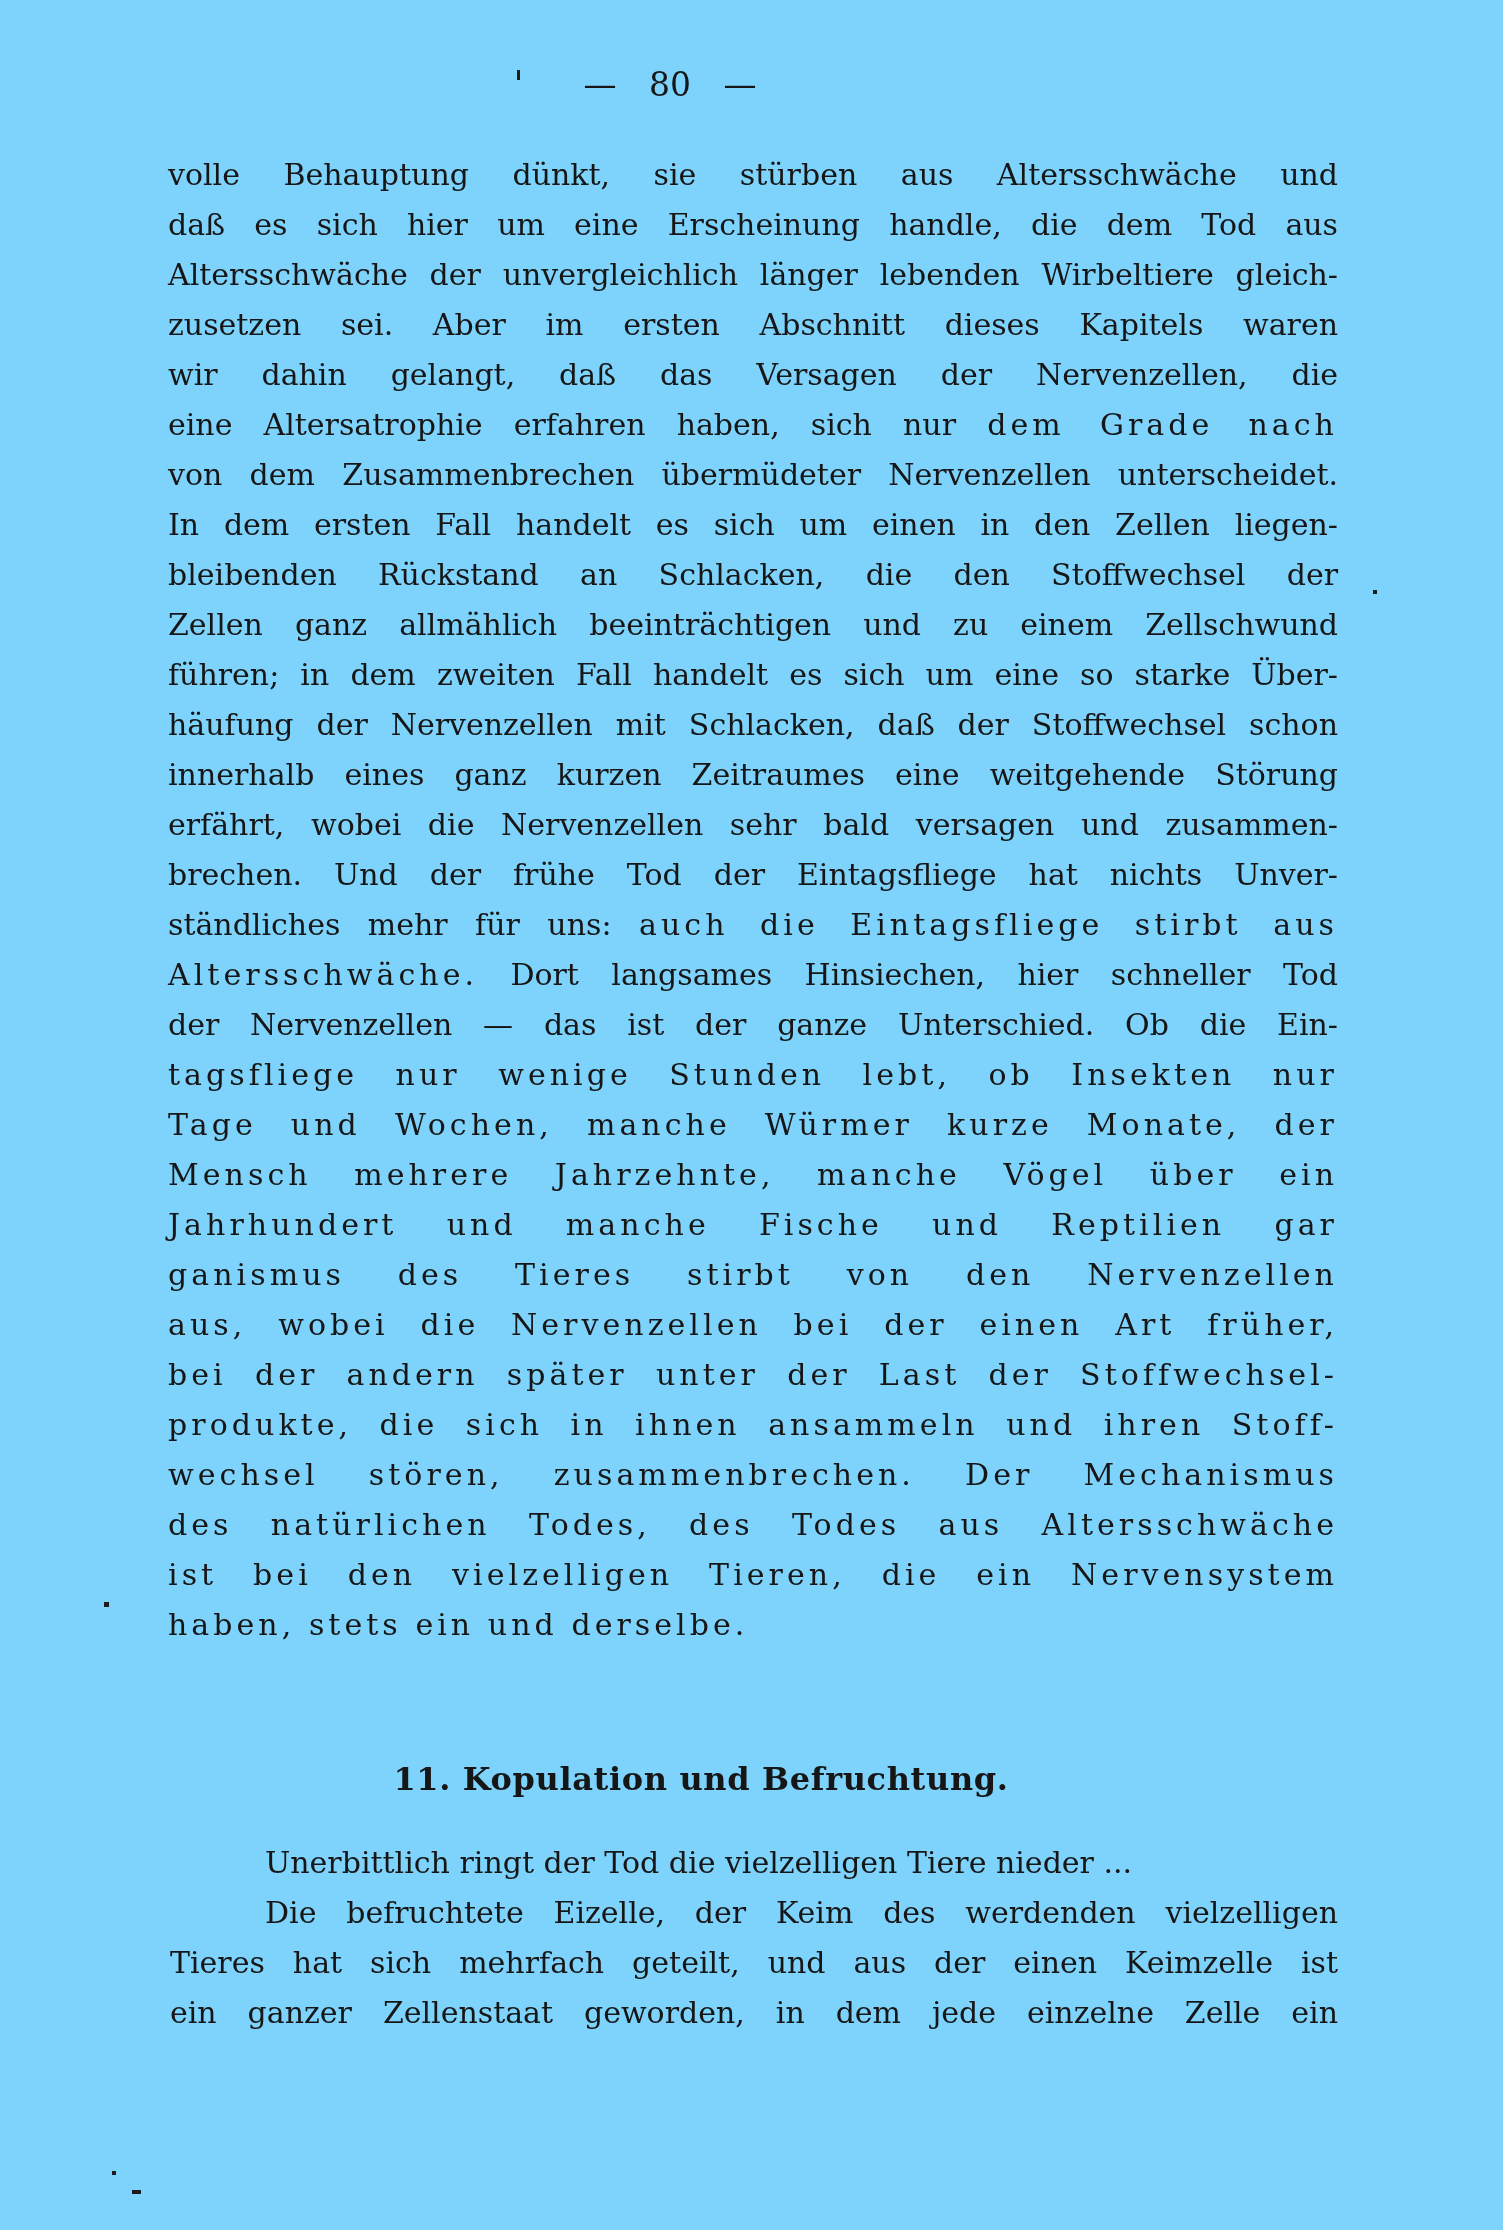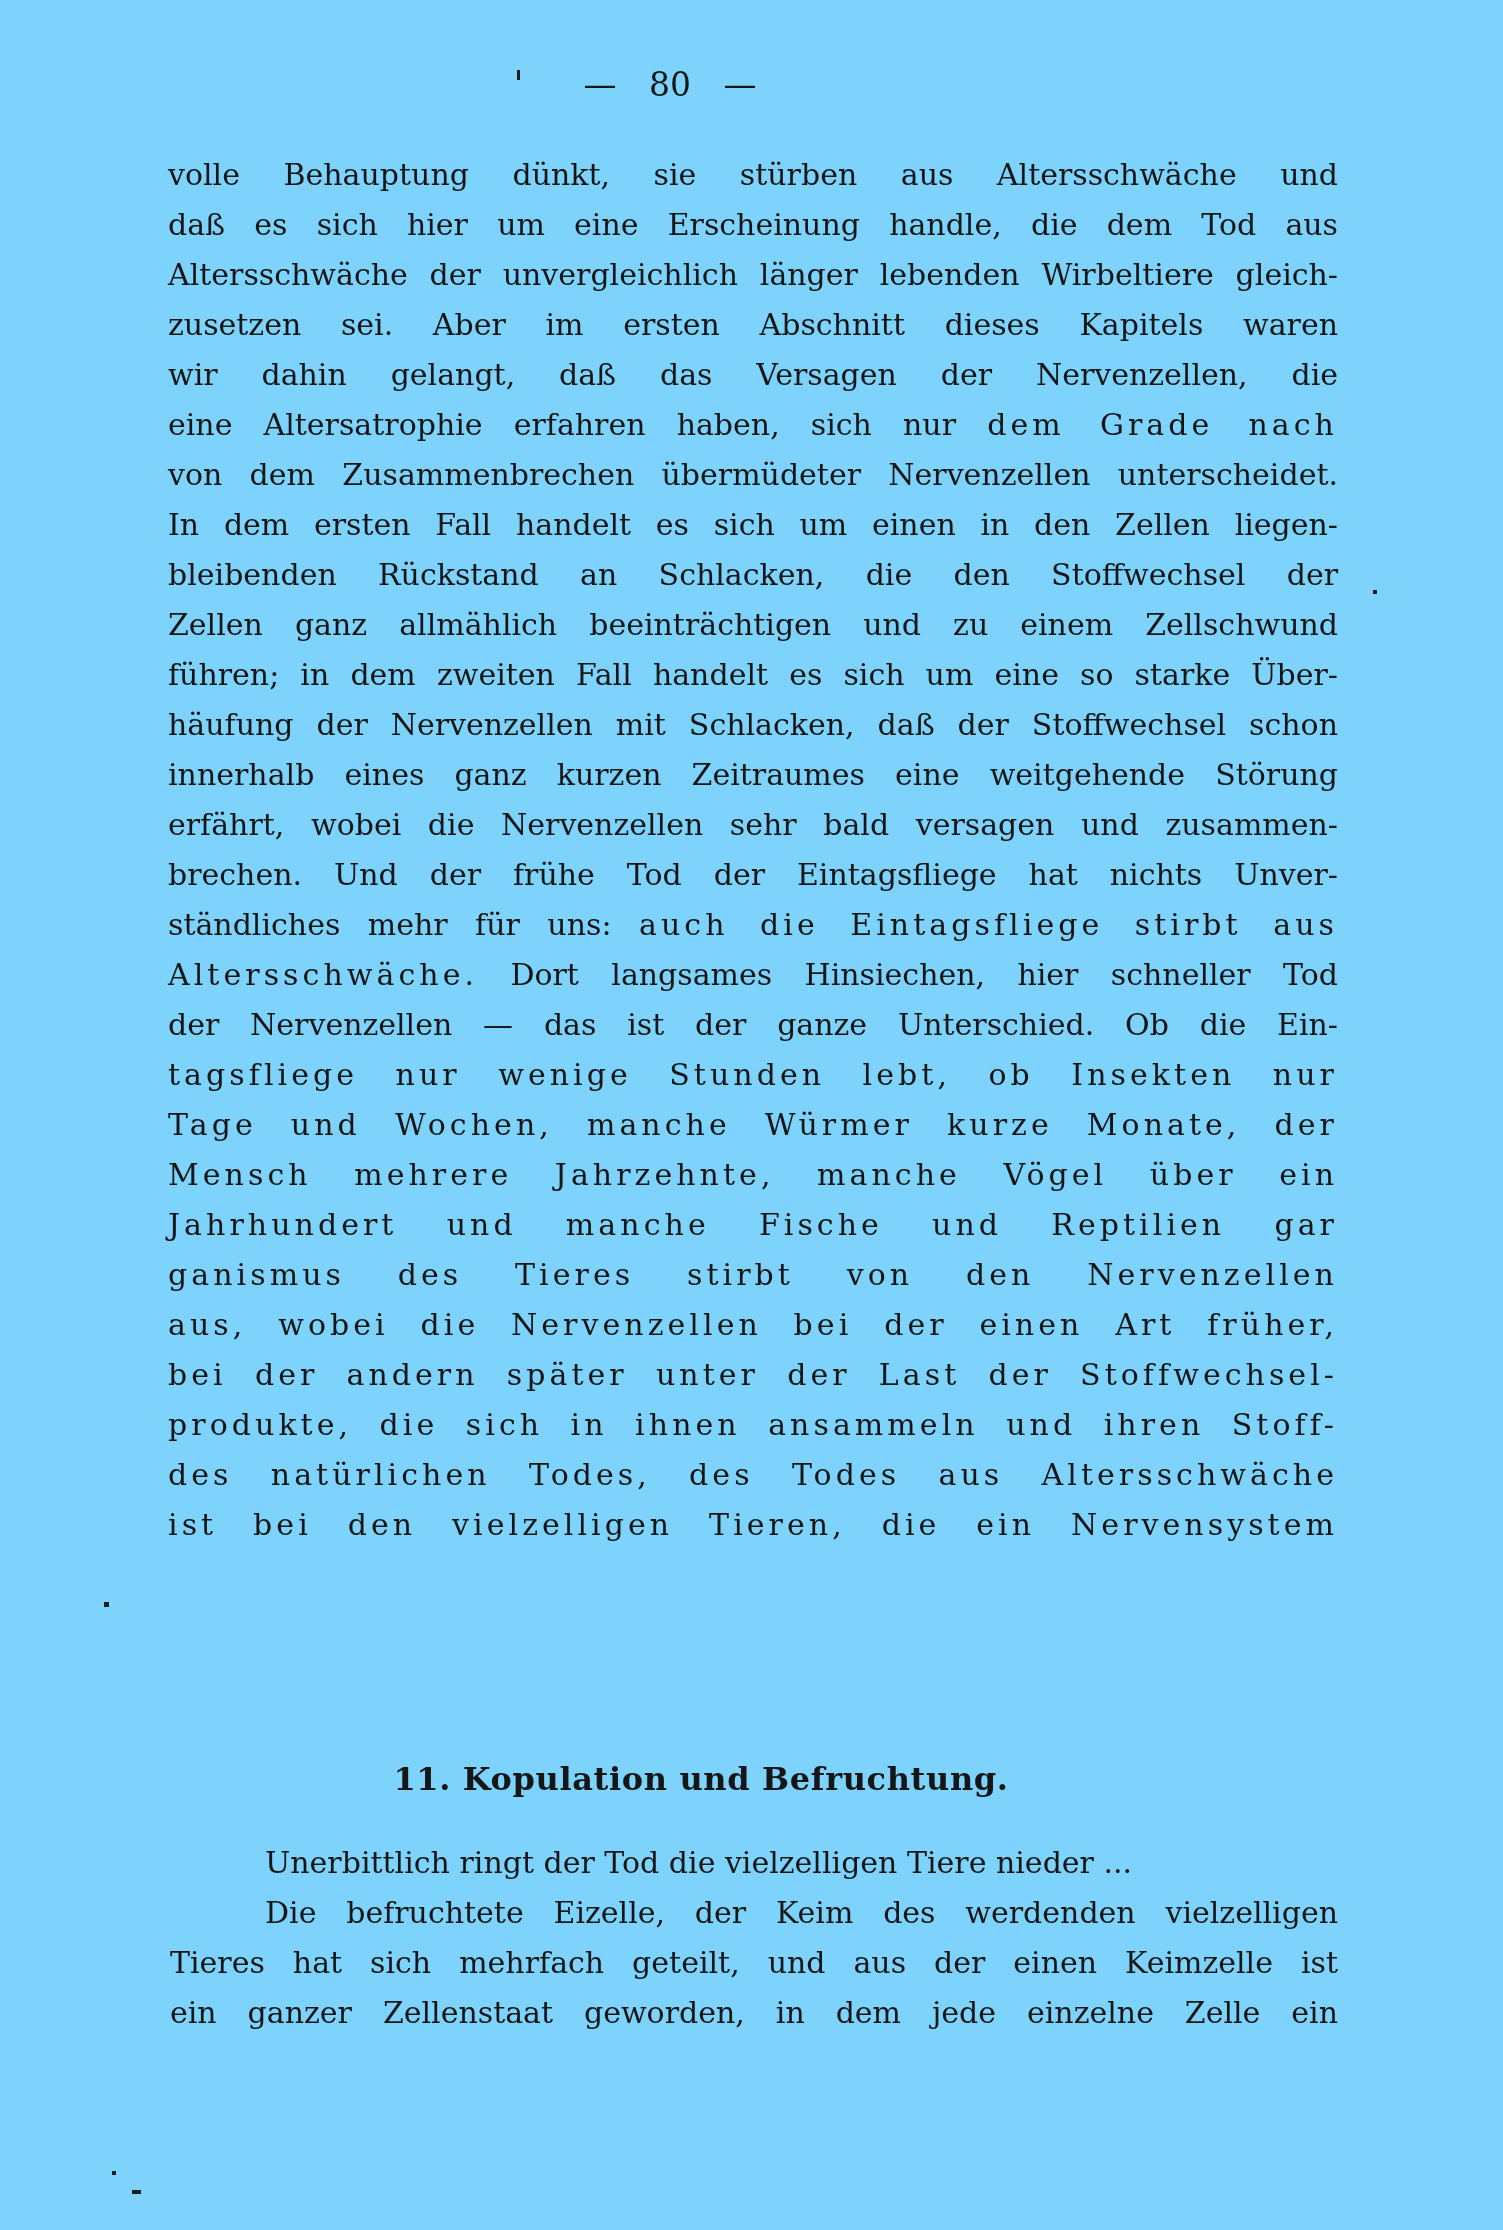--- a/index.html
+++ b/index.html
@@ -110,22 +110,24 @@
         <div class="line j"><span class="sp">Altersschwäche.</span><span> Dort langsames Hinsiechen, hier schneller Tod</span></div>
         <div class="line j"><span>der Nervenzellen — das ist der ganze Unterschied. Ob die Ein-</span></div>
         <div class="line j"><span class="sp">tagsfliege nur wenige Stunden lebt, ob Insekten nur</span></div>
         <div class="line j"><span class="sp">Tage und Wochen, manche Würmer kurze Monate, der</span></div>
         <div class="line j"><span class="sp">Mensch mehrere Jahrzehnte, manche Vögel über ein</span></div>
         <div class="line j"><span class="sp">Jahrhundert und manche Fische und Reptilien gar</span></div>
         <div class="line j"><span class="sp">ganismus des Tieres stirbt von den Nervenzellen</span></div>
         <div class="line j"><span class="sp">aus, wobei die Nervenzellen bei der einen Art früher,</span></div>
         <div class="line j"><span class="sp">bei der andern später unter der Last der Stoffwechsel-</span></div>
         <div class="line j"><span class="sp">produkte, die sich in ihnen ansammeln und ihren Stoff-</span></div>
+        <div class="line j"><span class="sp">wechsel stören, zusammenbrechen. Der Mechanismus</span></div>
         <div class="line j"><span class="sp">des natürlichen Todes, des Todes aus Altersschwäche</span></div>
         <div class="line j"><span class="sp">ist bei den vielzelligen Tieren, die ein Nervensystem</span></div>
+        <div class="line"><span class="sp">haben, stets ein und derselbe.</span></div>
       </div>
   </div>
 
   <div class="heading">11. Kopulation und Befruchtung.</div>
 
   <div class="lower-block">
     <div>
         <div class="line ind"><span>Unerbittlich ringt der Tod die vielzelligen Tiere nieder ...</span></div>
       </div>
     <div>

